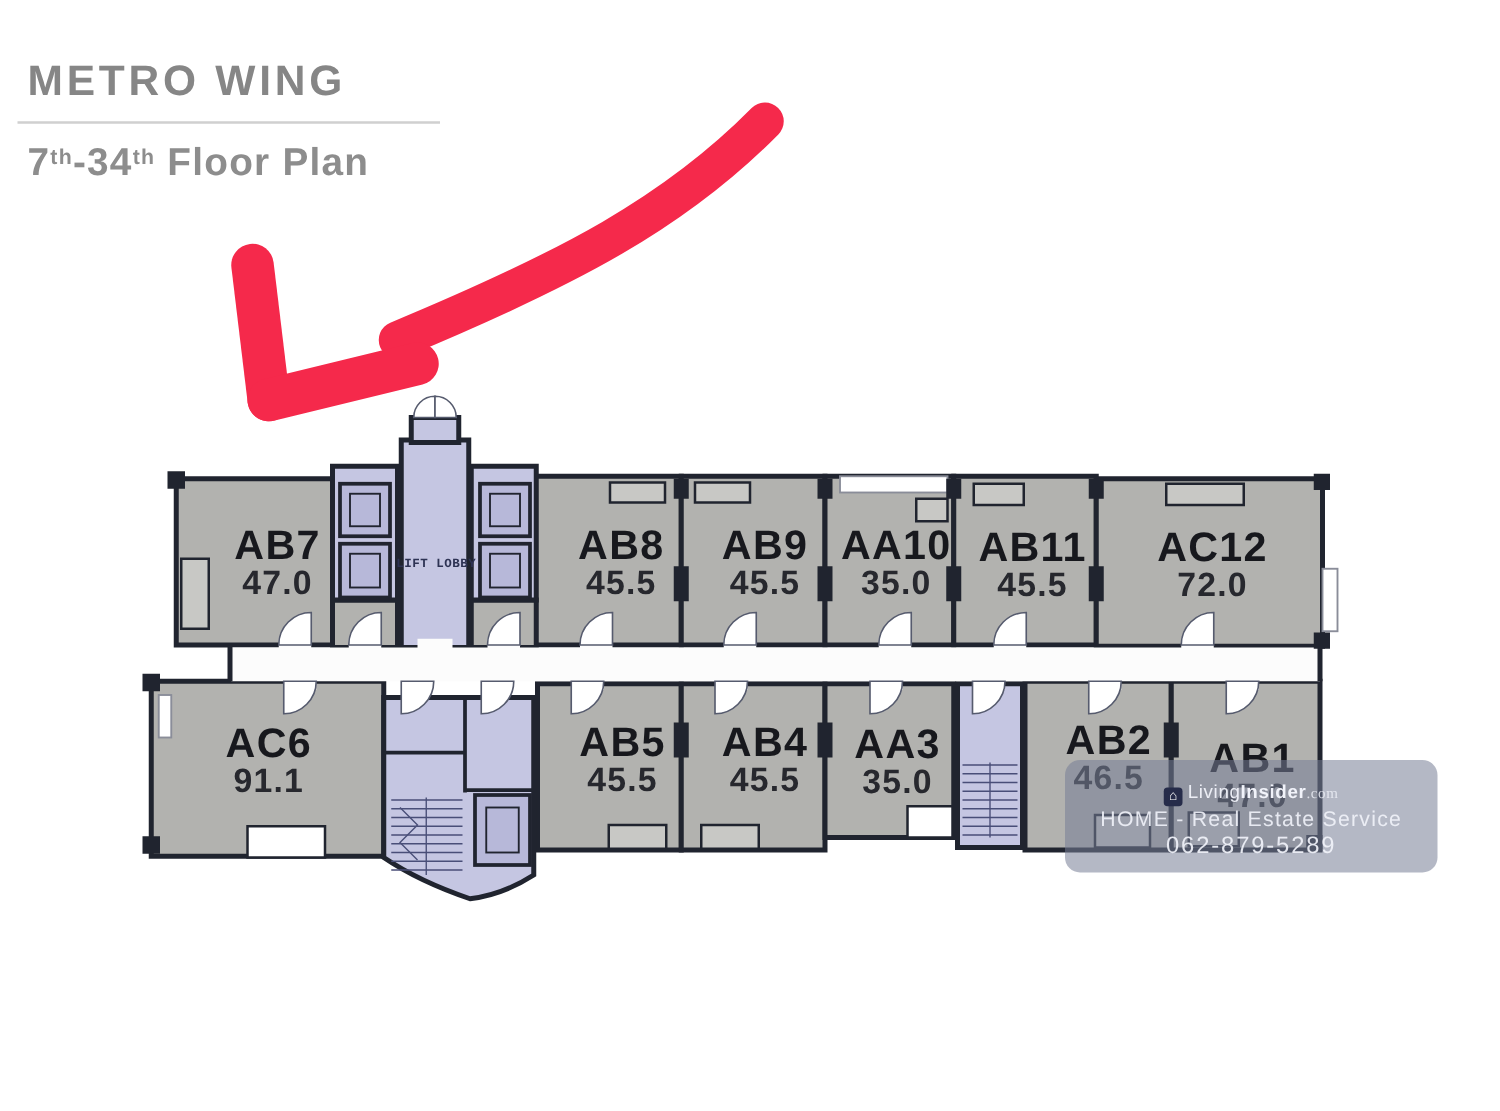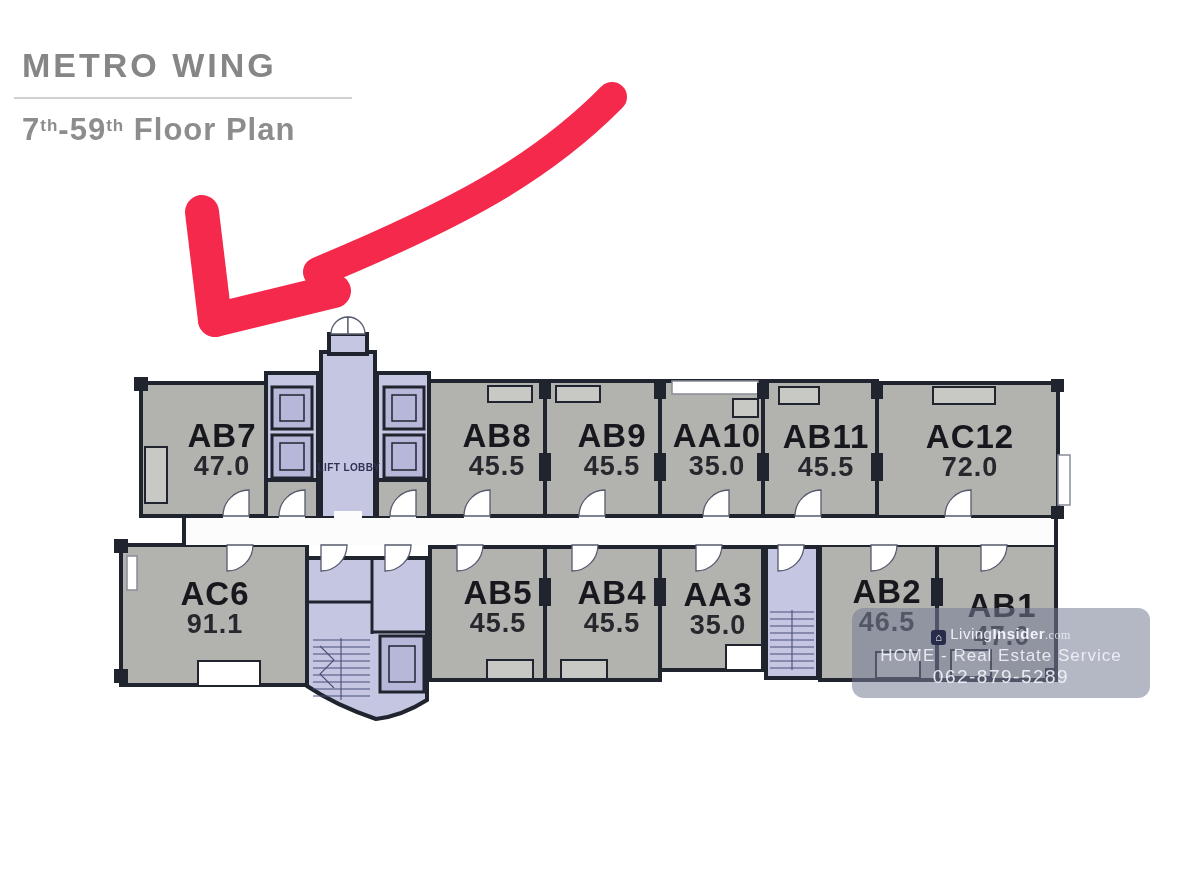--- a/index.html
+++ b/index.html
@@ -46,21 +46,21 @@
   .wm-line2{font-size:17px;letter-spacing:1px;opacity:0.9;margin-top:1px;}
   .wm-line3{font-size:19px;letter-spacing:1.5px;opacity:0.92;margin-top:0px;}
 </style>
 </head>
 <body>
 
 <div class="stage">
 
   <div class="hdr-title">METRO WING</div>
   <div class="hdr-divider"></div>
-  <div class="hdr-sub"><span>7</span><span class="sup">th</span><span>-59</span><span class="sup">th</span>&nbsp;<span>Floor Plan</span></div>
+  <div class="hdr-sub"><span>7</span><span class="sup">th</span><span>-34</span><span class="sup">th</span>&nbsp;<span>Floor Plan</span></div>
 
   <svg width="1200" height="889" viewBox="0 0 1200 889">
 
     <rect class="unit" x="141" y="383" width="125" height="133"></rect>
     <rect class="unit" x="428" y="381" width="117" height="135"></rect>
     <rect class="unit" x="545" y="381" width="115" height="135"></rect>
     <rect class="unit" x="660" y="381" width="103" height="135"></rect>
     <rect class="unit" x="763" y="381" width="114" height="135"></rect>
     <rect class="unit" x="877" y="383" width="181" height="134"></rect>
 
@@ -238,21 +238,21 @@
   </div>
   <div class="ulabel" style="left:887px;top:606px;">
     <div class="uid">AB2</div>
     <div class="uarea">46.5</div>
   </div>
   <div class="ulabel" style="left:1002px;top:620px;">
     <div class="uid">AB1</div>
     <div class="uarea">47.0</div>
   </div>
 
-  <div class="lobby-label" style="left:349px;top:467px;">LIFT LOBBY</div>
+  <div class="lobby-label" style="left:349px;top:452px;font-family:Liberation Mono, monospace;">LIFT LOBBY</div>
 
   <div class="wmark">
     <div class="wm-line1">
       <span class="wm-logo">⌂</span><span class="wm-light">Living</span><span class="wm-bold">Insider</span><span class="wm-tld">.com</span>
     </div>
     <div class="wm-line2">HOME - Real Estate Service</div>
     <div class="wm-line3">062-879-5289</div>
   </div>
 
 </div>

